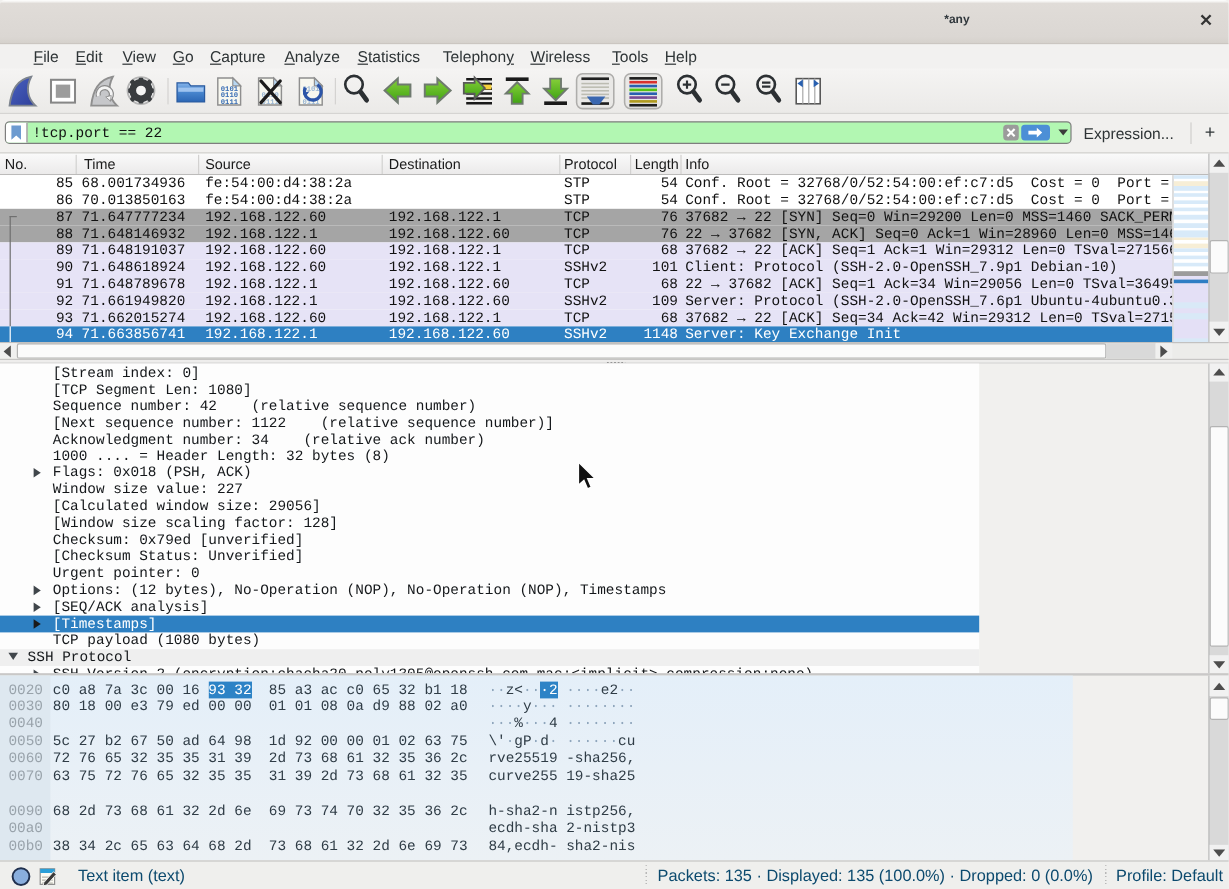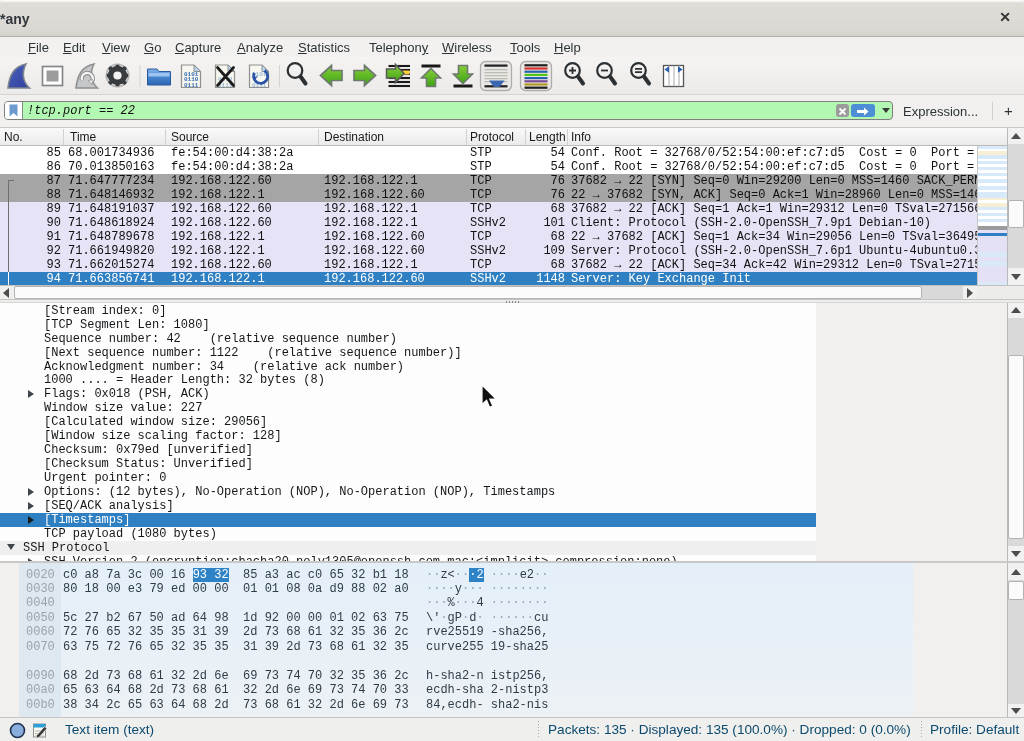--- a/index.html
+++ b/index.html
@@ -3,36 +3,36 @@
 <meta charset="utf-8">
 <style>
 * { margin:0; padding:0; box-sizing:border-box; }
 html,body { width:1024px; height:741px; background:#ffffff; font-family:"Liberation Sans", sans-serif; }
 #win { position:absolute; left:0; top:0; width:1024px; height:741px; background:#f1f0ee; overflow:hidden; }
 .abs { position:absolute; }
 
 #titlebar { position:absolute; left:0; top:0; width:1024px; height:37px;
   background:linear-gradient(#fbfbfa 0,#fbfbfa 2%,#e0dcd8 8%,#dbd7d3 85%,#d5d1cc 100%);
   border-bottom:1px solid #b5aea7; border-radius:4px 4px 0 0; }
-#title-text { position:absolute; left:0; top:11px; width:808px; text-align:left;
-  font-size:14px; font-weight:bold; color:#30373c; }
+#title-text { position:absolute; left:0; top:11px; width:808px; text-align:right;
+  font-size:10px; font-weight:bold; color:#30373c; }
 #close-x { position:absolute; right:13px; top:9px; font-size:14px; color:#333; font-weight:bold;}
 
 #menubar { position:absolute; left:0; top:37px; width:1024px; height:20px; background:#f2f1f0; }
 #menubar span { position:absolute; top:3px; font-size:13px; color:#2e3436;margin-left:18px; }
 
 #toolbar { position:absolute; left:0; top:57px; width:1024px; height:38px;
   background:linear-gradient(#f5f4f3,#ebeae8); border-bottom:1px solid #d5d4d2; }
 
 #filterbar { position:absolute; left:0; top:96px; width:1024px; height:32px;
   background:#f1f0ee; border-bottom:1px solid #c9c8c6; }
 #filterfield { position:absolute; left:4px; top:5px; width:889px; height:19px;
   border:1px solid #7e7e7e; border-radius:4px; background:#b2f7b2; overflow:hidden;}
 #bookwrap { position:absolute; left:0; top:0; width:18px; height:17px; background:#ffffff; border-right:1px solid #8a8a8a;}
-#filtertext { position:absolute; left:22px; top:2px; font-family:"Liberation Mono",monospace; font-size:12px; color:#111;font-style:italic; }
+#filtertext { position:absolute; left:22px; top:2px; font-family:"Liberation Mono",monospace; font-size:12px; color:#111; }
 #expr { position:absolute; left:903px; top:8px; font-size:13px; color:#2e3436; }
 #plusbtn { position:absolute; left:1004px; top:6px; font-size:15px; color:#2e3436; }
 
 #plheader { position:absolute; left:0; top:128px; width:1008px; height:18px;
   background:linear-gradient(#fafafa,#ebeaea); border-bottom:1px solid #bcbbba; }
 #plheader span { position:absolute; top:2px; font-size:12px; color:#1a1a1a; }
 #plheader i { position:absolute; top:1px; width:1px; height:16px; background:#d2d1d0; }
 #plrows { position:absolute; left:0; top:146px; width:977px; height:140px; background:#fff; }
 .prow { position:absolute; left:0; width:977px; height:14px; line-height:14px;
   font-family:"Liberation Mono",monospace; font-size:12px; color:#111; white-space:pre; }
@@ -55,21 +55,21 @@
 .tri-l { position:absolute; width:0; height:0; border-top:5px solid transparent; border-bottom:5px solid transparent; border-right:6px solid #4d4d4d; }
 .tri-r { position:absolute; width:0; height:0; border-top:5px solid transparent; border-bottom:5px solid transparent; border-left:6px solid #4d4d4d; }
 
 #split1 { position:absolute; left:0; top:299px; width:1024px; height:4px; background:#eeedec; border-top:1px solid #c6c5c4; border-bottom:1px solid #d8d7d6;}
 
 #details { position:absolute; left:0; top:303px; width:816px; height:258px; background:#fdfdfd; overflow:hidden; }
 .drow { position:absolute; left:0; width:1008px; height:14px; line-height:14px;
   font-family:"Liberation Mono",monospace; font-size:12px; color:#14171a; white-space:pre; }
 .dtri { position:absolute; width:0; height:0; border-top:4px solid transparent; border-bottom:4px solid transparent; border-left:6px solid #40464b; }
 
-#hexpane { position:absolute; left:0; top:563px; width:894px; height:154px; background:linear-gradient(#e4eff9,#ecf1f5); overflow:hidden;margin-left:19px; }
+#hexpane { position:absolute; left:0; top:563px; width:894px; height:154px; background:linear-gradient(#e4eff9,#ecf1f5); overflow:hidden; }
 #hexoffcol { position:absolute; left:0; top:0; width:42px; height:154px; background:#dee8f0; }
 .hrow { position:absolute; left:0; width:1008px; height:14.5px; line-height:14.5px;
   font-family:"Liberation Mono",monospace; font-size:12px; color:#2f3c46; white-space:pre; }
 .hoff { position:absolute; left:7px; color:#99a3ab; }
 .hhex { position:absolute; left:44px; }
 .hasc { position:absolute; left:407px; color:#8fa6bc; }
 .hasc b { color:#2f3c46; font-weight:normal; }
 .hl { background:#2d83c6; color:#ffffff; }
 
 #statusbar { position:absolute; left:0; top:717px; width:1024px; height:24px;
@@ -363,21 +363,21 @@
   <div style="position:absolute;left:0;top:561px;width:1024px;height:2px;background:#c9c8c7"></div>
   <div id="hexpane">
       <div id="hexoffcol"></div>
     <div class="hrow" style="top:4.5px"><span class="hoff">0020</span><span class="hhex">c0 a8 7a 3c 00 16 <span class="hl">93 32</span>  85 a3 ac c0 65 32 b1 18</span><span class="hasc">··<b>z&lt;</b>··<span class="hl">·2</span> ····<b>e2</b>··</span></div>
     <div class="hrow" style="top:18.9px"><span class="hoff">0030</span><span class="hhex">80 18 00 e3 79 ed 00 00  01 01 08 0a d9 88 02 a0</span><span class="hasc">····<b>y</b>··· ········</span></div>
     <div class="hrow" style="top:33.4px"><span class="hoff">0040</span><span class="hasc">···<b>%</b>···<b>4</b> ········</span></div>
     <div class="hrow" style="top:47.8px"><span class="hoff">0050</span><span class="hhex">5c 27 b2 67 50 ad 64 98  1d 92 00 00 01 02 63 75</span><span class="hasc"><b>\'</b>·<b>gP</b>·<b>d</b>· ······<b>cu</b></span></div>
     <div class="hrow" style="top:62.3px"><span class="hoff">0060</span><span class="hhex">72 76 65 32 35 35 31 39  2d 73 68 61 32 35 36 2c</span><span class="hasc"><b>rve25519</b> <b>-sha256,</b></span></div>
     <div class="hrow" style="top:76.7px"><span class="hoff">0070</span><span class="hhex">63 75 72 76 65 32 35 35  31 39 2d 73 68 61 32 35</span><span class="hasc"><b>curve255</b> <b>19-sha25</b></span></div>
     <div class="hrow" style="top:105.6px"><span class="hoff">0090</span><span class="hhex">68 2d 73 68 61 32 2d 6e  69 73 74 70 32 35 36 2c</span><span class="hasc"><b>h-sha2-n</b> <b>istp256,</b></span></div>
-    <div class="hrow" style="top:120.1px"><span class="hoff">00a0</span><span class="hhex">65 63 64 68 2d 73 68 61  32 2d 6e 69 73 74 70 33</span><span class="hasc"><b>ecdh-sha</b> <b>2-nistp3</b></span></div>
+    <div class="hrow" style="top:120.1px"><span class="hoff">00a0</span><span class="hasc"><b>ecdh-sha</b> <b>2-nistp3</b></span></div>
     <div class="hrow" style="top:134.5px"><span class="hoff">00b0</span><span class="hhex">38 34 2c 65 63 64 68 2d  73 68 61 32 2d 6e 69 73</span><span class="hasc"><b>84,ecdh-</b> <b>sha2-nis</b></span></div>
   </div>
   <div style="position:absolute;left:1007px;top:563px;width:17px;height:154px;background:#d9d9d9;border-left:1px solid #b9b9b9">
     <div class="sbtn" style="left:0;top:0;width:16px;height:17px;border:none"></div>
     <div class="tri-u" style="left:3px;top:6px"></div>
     <div class="abs" style="left:0;top:18px;width:16px;height:19px;background:#fbfbfb;border:1px solid #b3b3b3;border-radius:2px"></div>
     <div class="sbtn" style="left:0;top:141px;width:16px;height:13px;border:none"></div>
     <div class="tri-d" style="left:3px;top:145px"></div>
   </div>
   <div id="statusbar">

